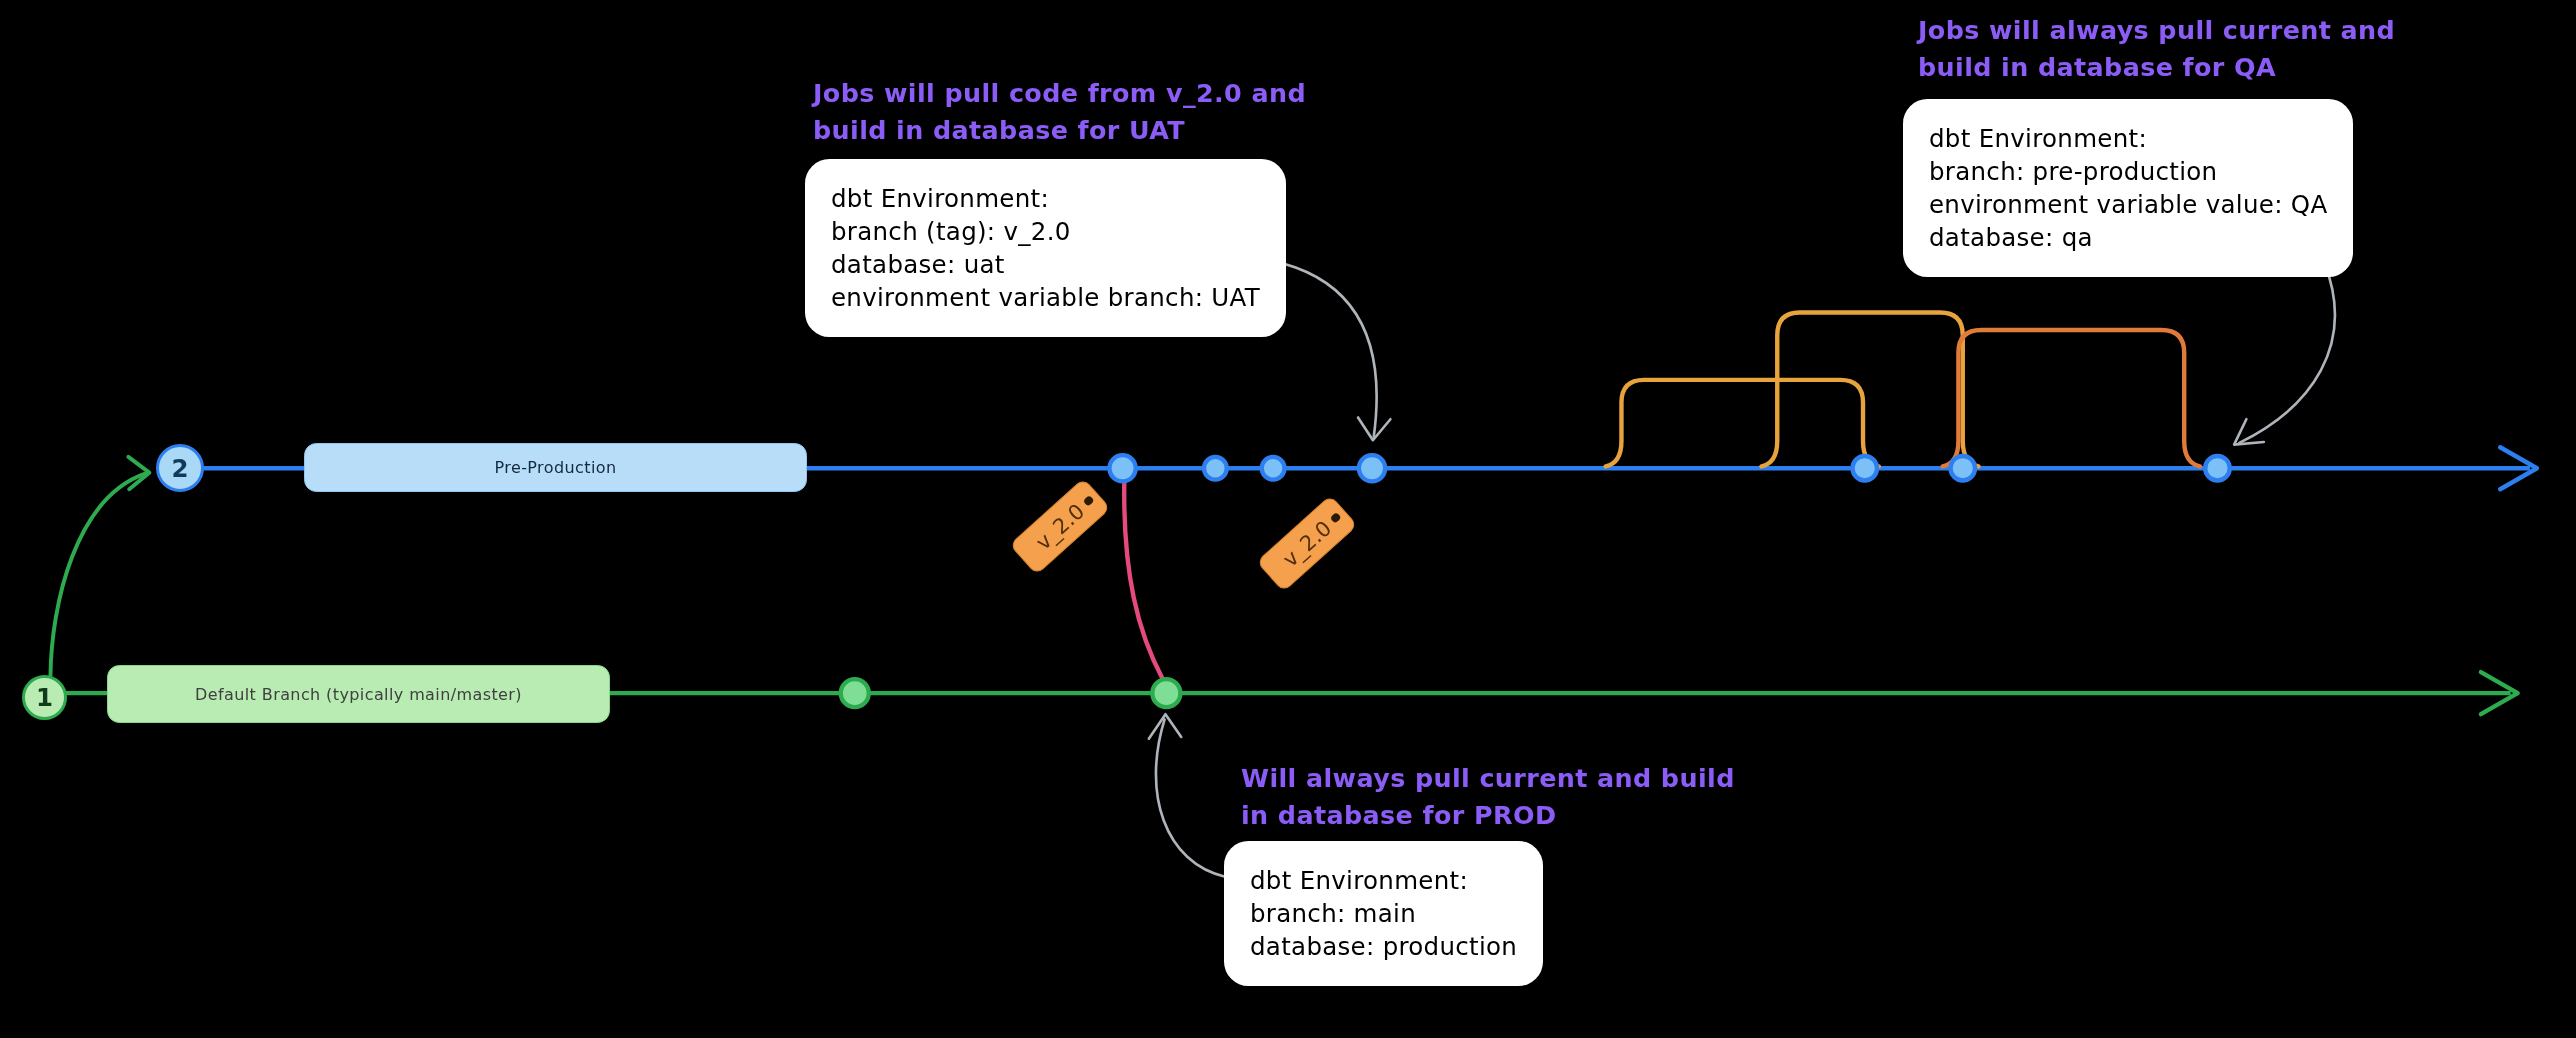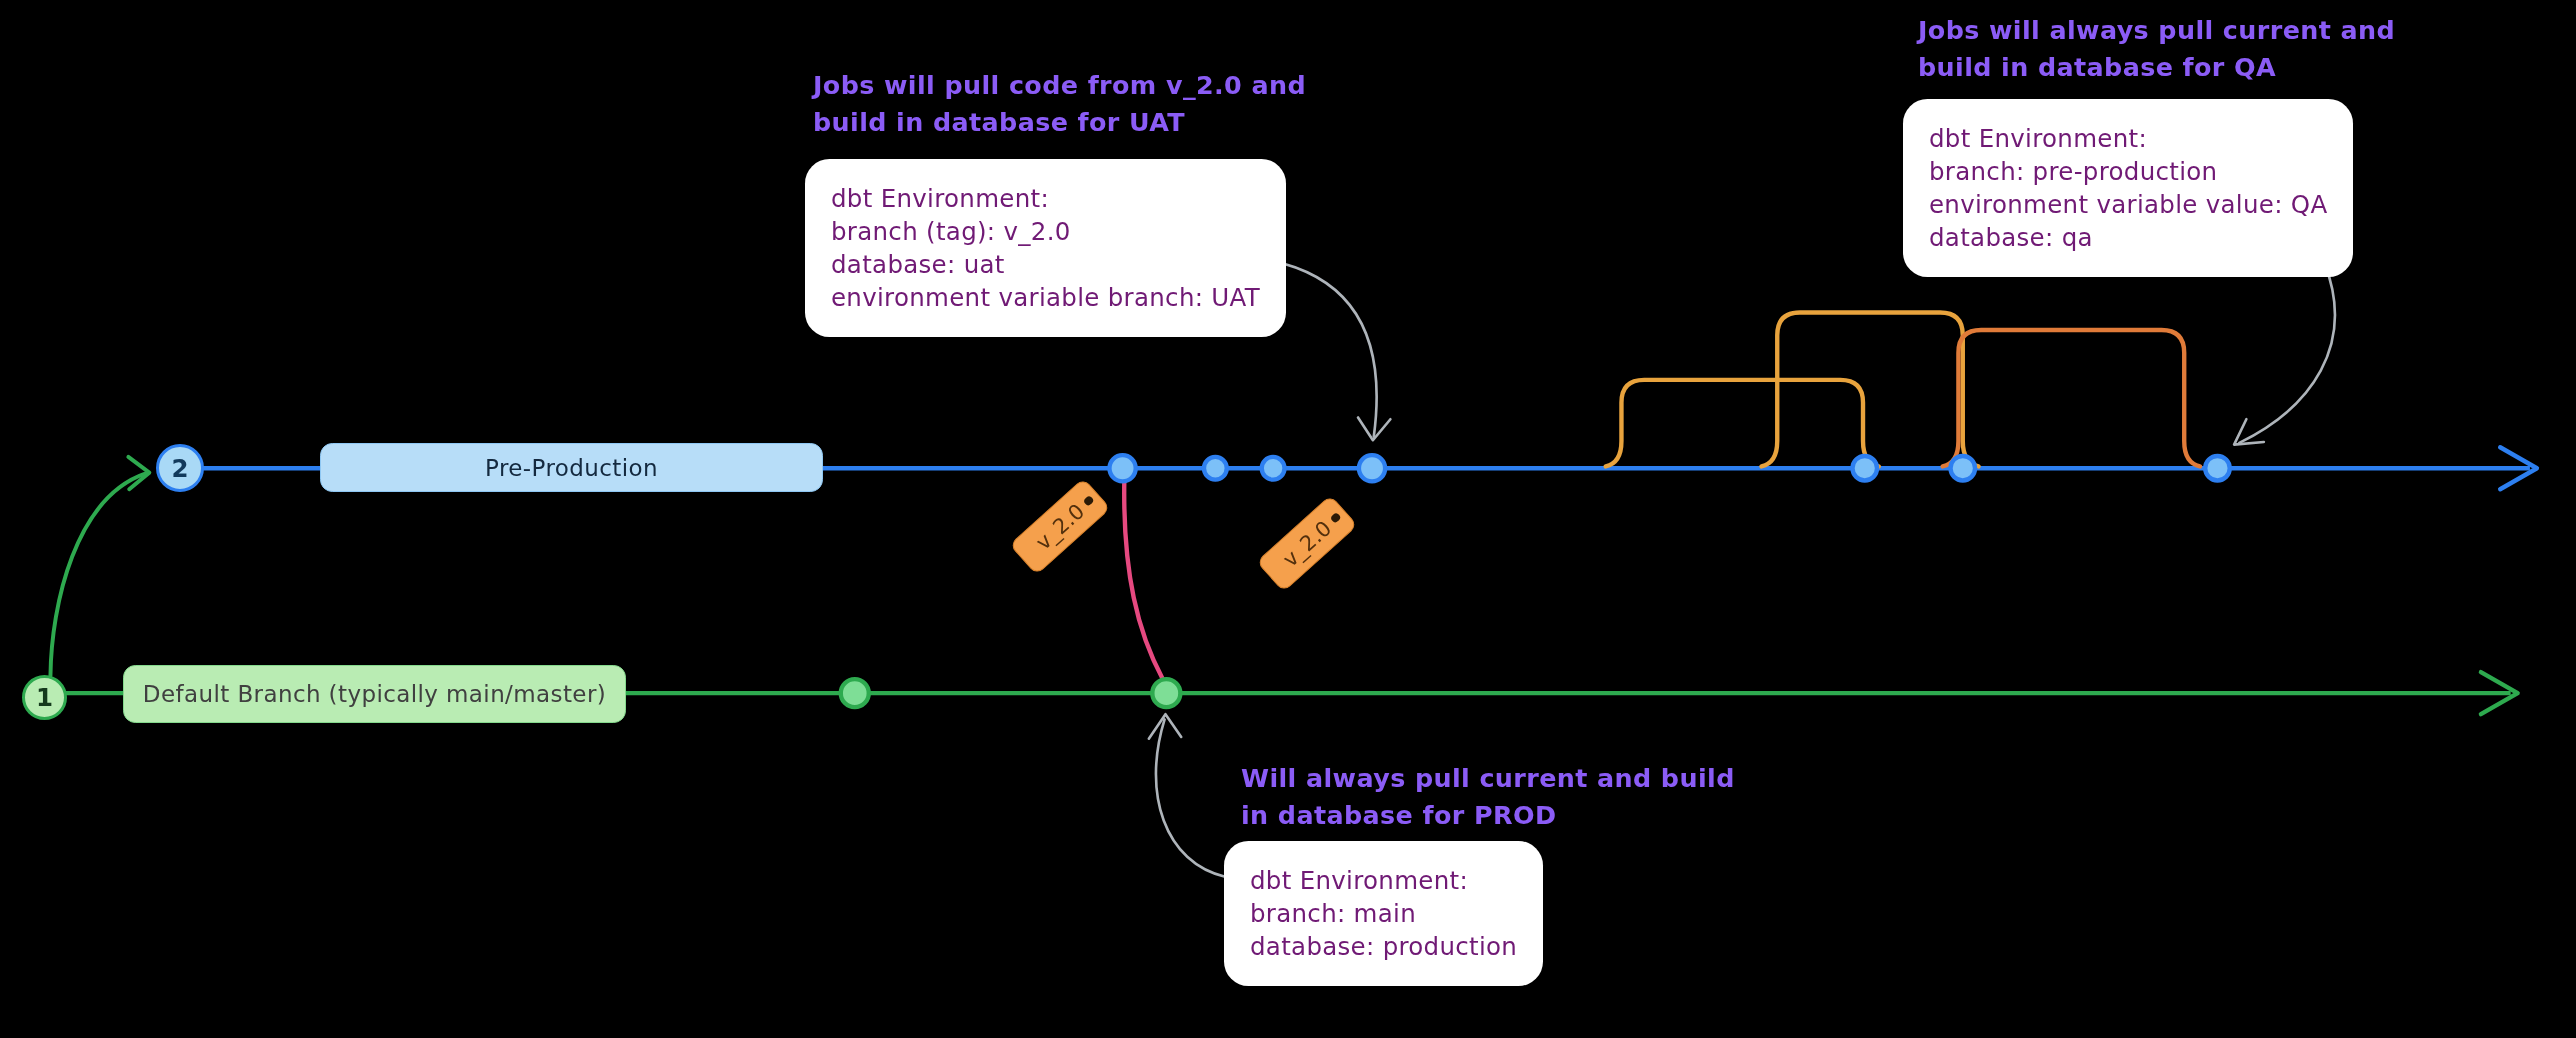--- a/index.html
+++ b/index.html
@@ -12,24 +12,23 @@
     font-family: "DejaVu Sans", sans-serif;
   }
   .layer-svg { position: absolute; inset: 0; }
 
   .branch-label {
     position: absolute;
     display: flex;
     align-items: center;
     justify-content: center;
     border-radius: 12.3px;
-    font-size: 23px;
+    font-size: 16px;
     color: #16231a;
     letter-spacing: 0.4px;
-    margin-left: 16px;
   }
   .branch-label.blue  { background: #b7ddf8; border: 1.8px solid #8ec7f3; color: #14293f; }
   .branch-label.green { background: #b9ecb3; border: 1.8px solid #84d98c; color: #404040; }
 
   .node-circle {
     position: absolute;
     display: flex;
     align-items: center;
     justify-content: center;
     border-radius: 50%;
@@ -74,21 +73,21 @@
     white-space: nowrap;
   }
 
   .bubble {
     position: absolute;
     background: #ffffff;
     border-radius: 24.5px;
     padding: 23px 26px;
   }
   .bubble .bubble-line {
-    color: #701a75;
+    color: #000000;
     font-size: 24.5px;
     line-height: 33px;
     white-space: nowrap;
     letter-spacing: 0.3px;
   }
 </style>
 </head>
 <body>
 
 <div class="canvas">
@@ -147,21 +146,21 @@
 
   <div class="tag" style="left:1010px; top:506px;">
     <span>v_2.0</span>
     <span class="hole"></span>
   </div>
   <div class="tag" style="left:1257px; top:523px;">
     <span>v_2.0</span>
     <span class="hole"></span>
   </div>
 
-  <div class="heading" style="left:813px; top:67px;">
+  <div class="heading" style="left:813px; top:75px;">
     <div>Jobs will pull code from v_2.0 and</div>
     <div>build in database for UAT</div>
   </div>
   <div class="bubble" style="left:805px; top:159px;">
     <div class="bubble-line">dbt Environment:</div>
     <div class="bubble-line">branch (tag): v_2.0</div>
     <div class="bubble-line">database: uat</div>
     <div class="bubble-line">environment variable branch: UAT</div>
   </div>
 

